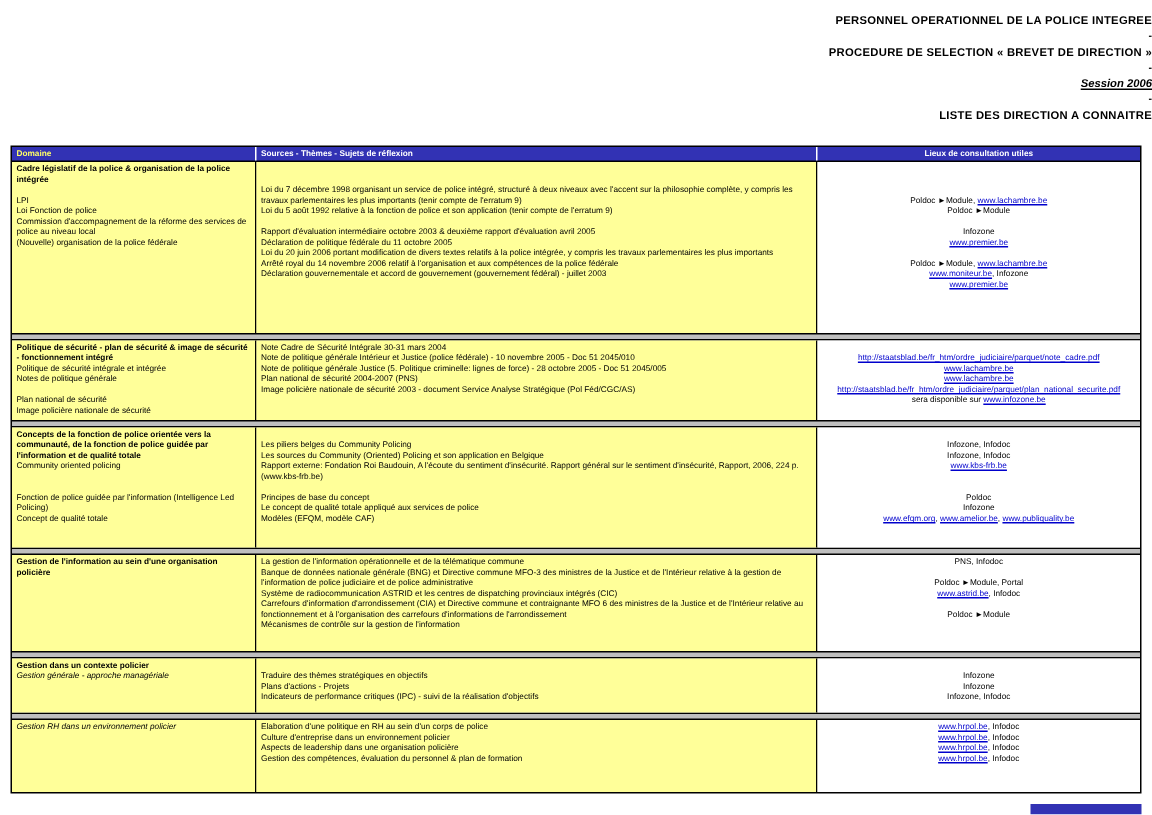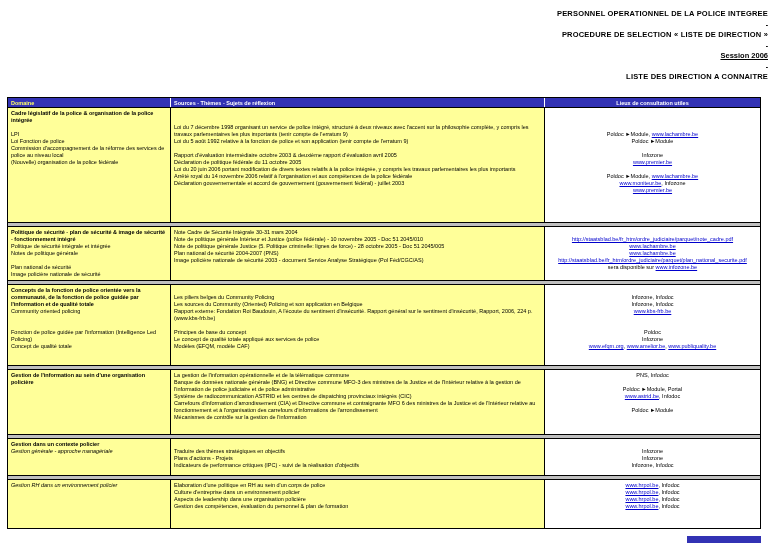--- a/index.html
+++ b/index.html
@@ -16,21 +16,21 @@
     position: relative;
     background: #ffffff;
     color: #000;
     font-family: "Liberation Sans", sans-serif;
     overflow: hidden;
   }
   .titles { text-align: right; padding-top: 9px; }
   .titles > div { margin-bottom: 2.5px; }
   .t-main { font-size: 7.5px; font-weight: bold; letter-spacing: .2px; }
   .t-dash { font-size: 7px; font-weight: bold; }
-  .t-session { font-size: 7.5px; font-weight: bold; text-decoration: underline; }
+  .t-session { font-size: 7.5px; font-weight: bold; font-style: italic; text-decoration: underline; }
   .table {
     position: absolute; left: 7px; right: 7px; top: 97px;
     border: 1px solid #000;
     background: #fff;
   }
   .thead {
     display: flex; align-items: center;
     height: 10px;
     background: var(--header-bg);
     color: var(--header-text);
@@ -52,21 +52,21 @@
   .bottom-bar { position: absolute; right: 7px; bottom: 0; width: 74px; height: 7px; background: var(--header-bg); }
 </style>
 </head>
 <body>
 
 <div class="page">
 
   <div class="titles">
     <div class="t-main">PERSONNEL OPERATIONNEL DE LA POLICE INTEGREE</div>
     <div class="t-dash">-</div>
-    <div class="t-main">PROCEDURE DE SELECTION « LISTE DE DIRECTION »</div>
+    <div class="t-main">PROCEDURE DE SELECTION « BREVET DE DIRECTION »</div>
     <div class="t-dash">-</div>
     <div class="t-session">Session 2006</div>
     <div class="t-dash">-</div>
     <div class="t-main">LISTE DES DIRECTION A CONNAITRE</div>
   </div>
 
   <div class="table">
     <div class="thead">
       <div class="th-domain">Domaine</div>
       <div class="th-sources">Sources - Thèmes - Sujets de réflexion</div>

